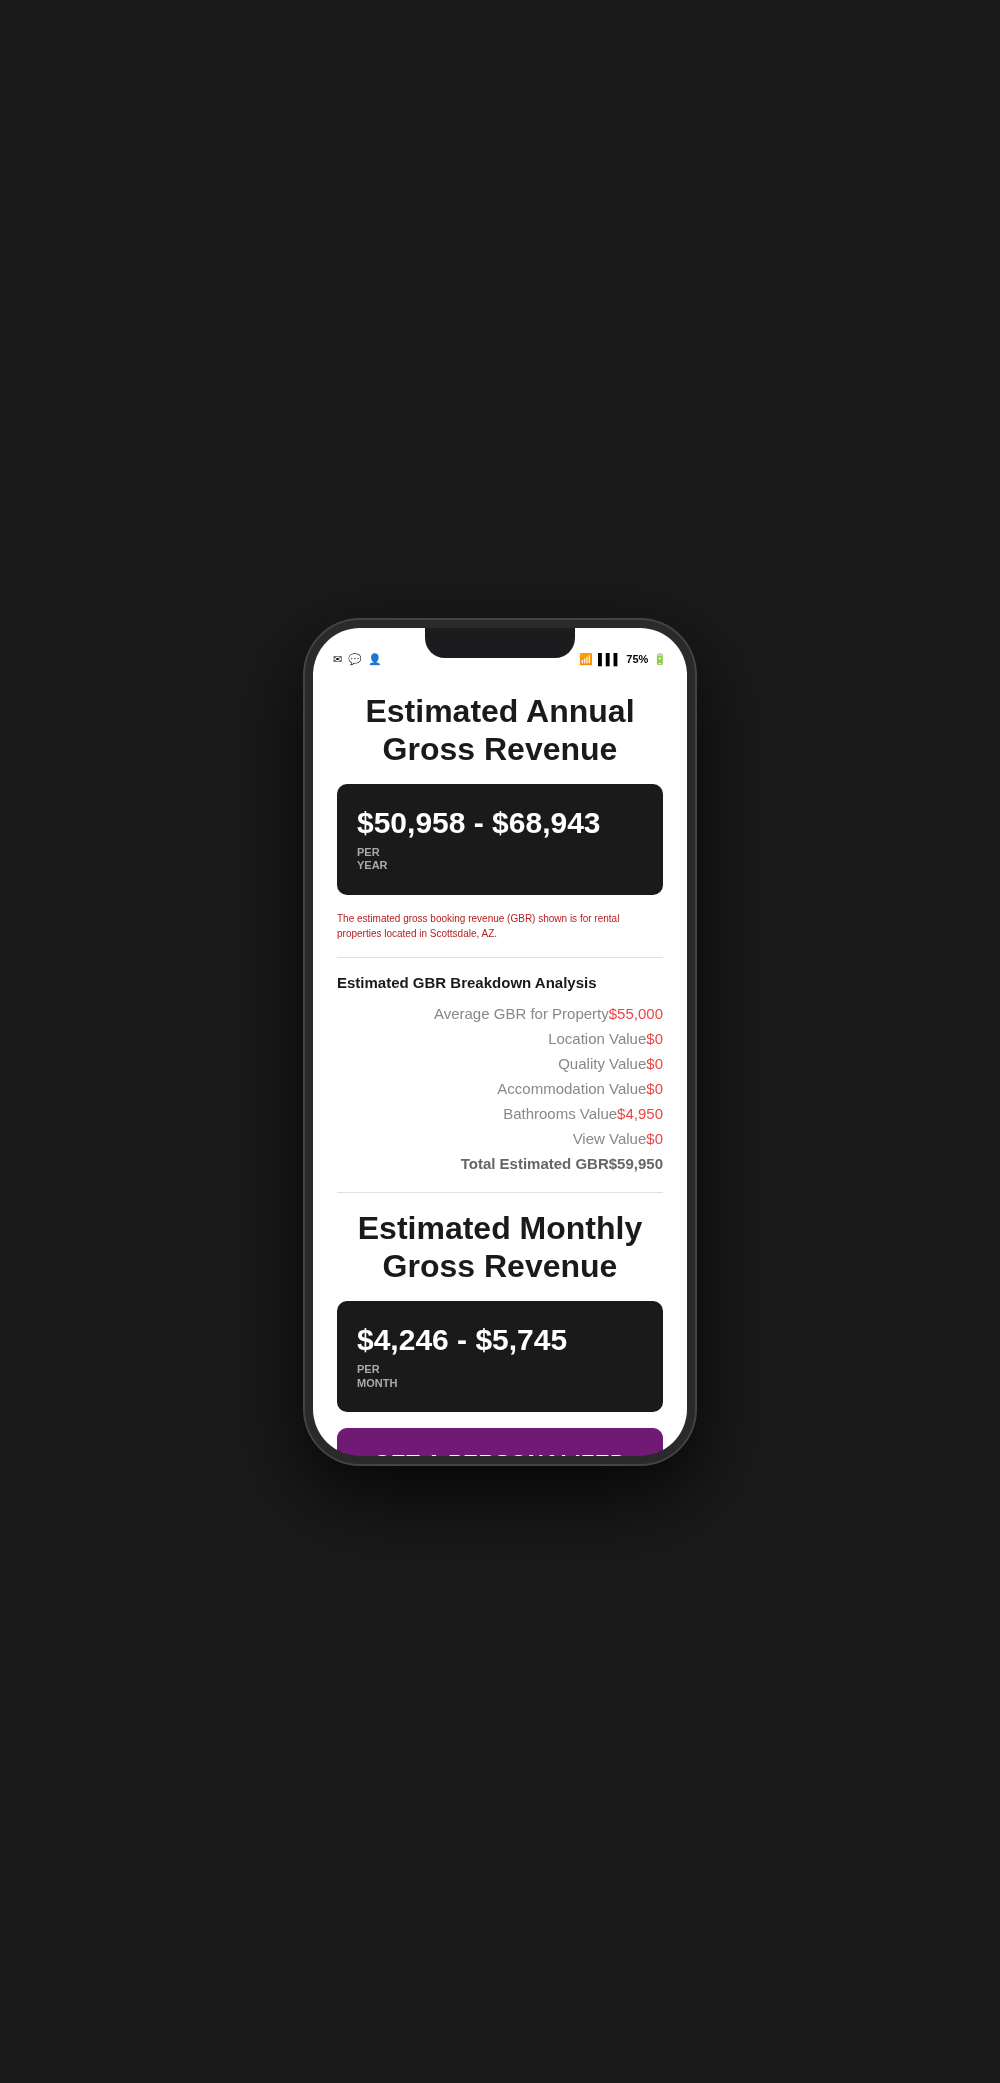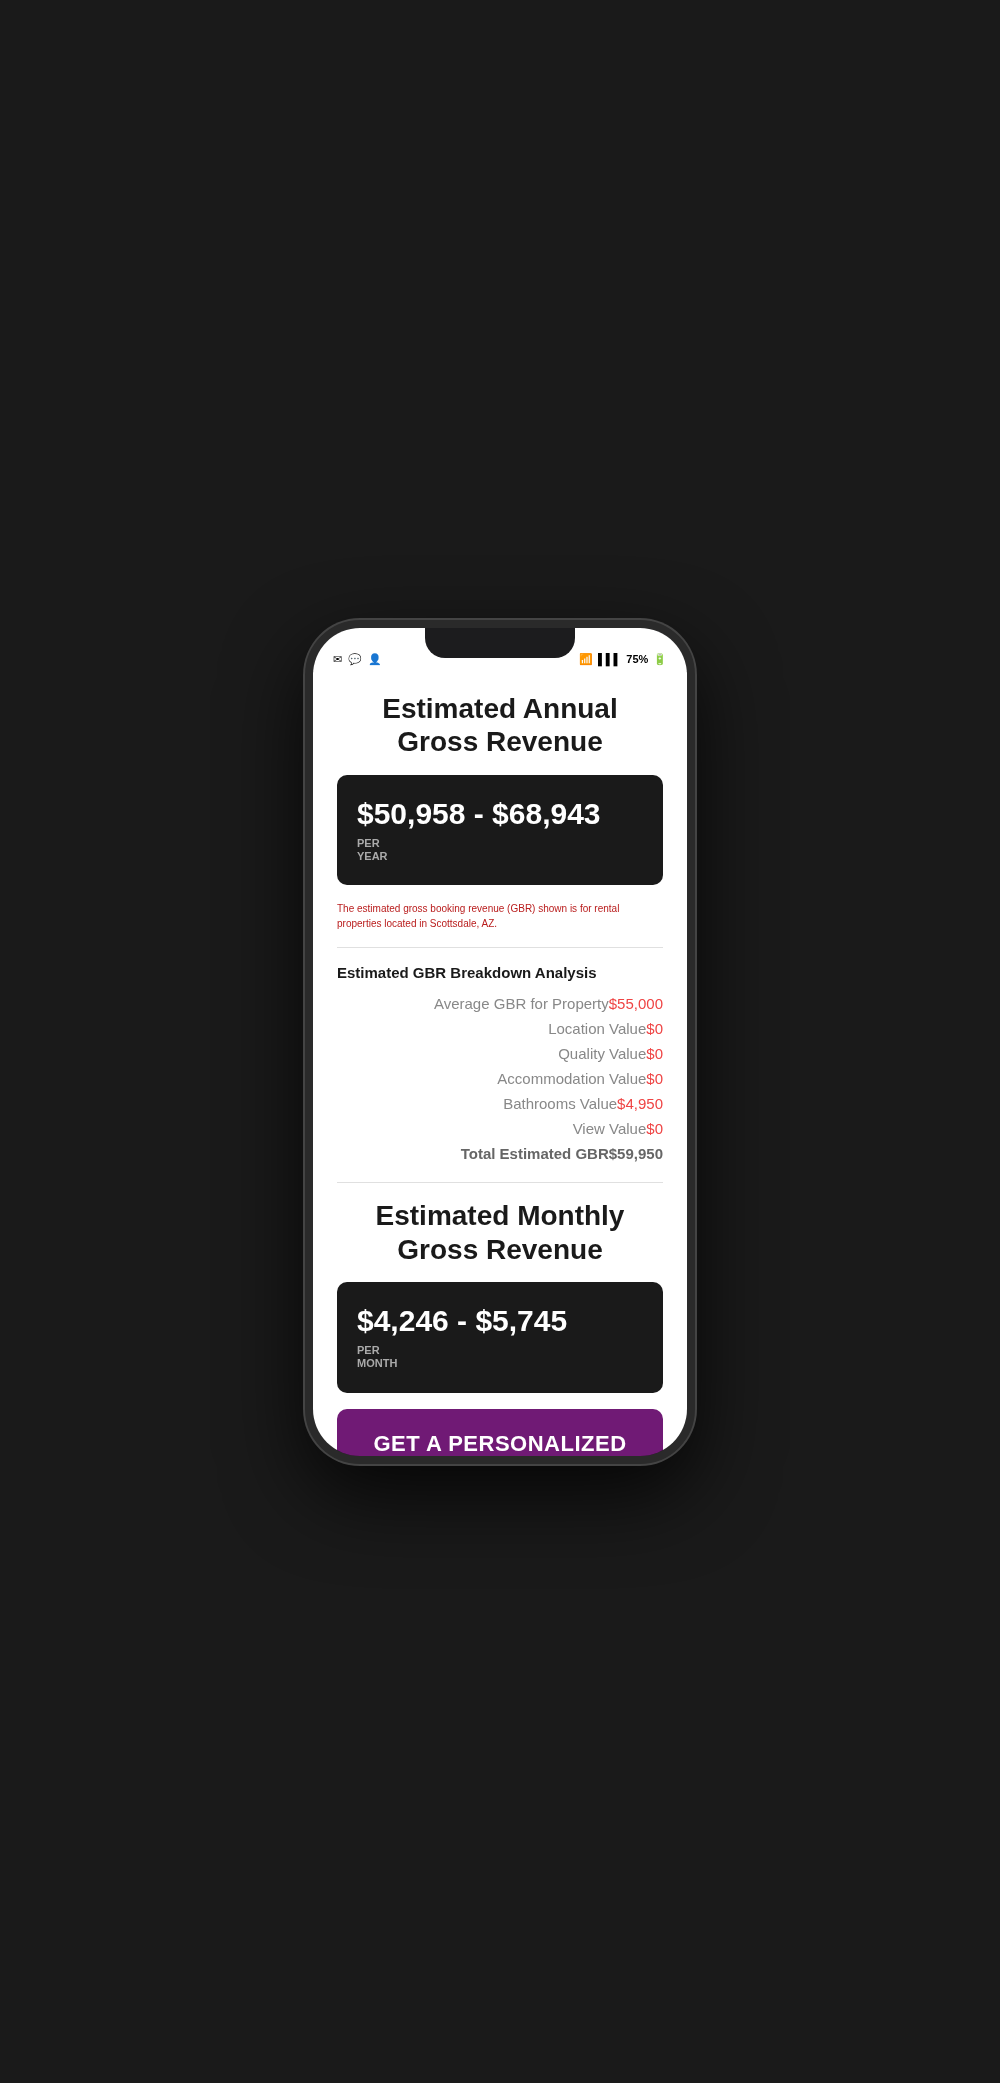--- a/index.html
+++ b/index.html
@@ -72,21 +72,21 @@
       background: #ffffff;
       overflow-y: auto;
       padding: 20px 24px 30px;
     }
 
     .screen::-webkit-scrollbar { display: none; }
 
     
     .page-title {
       text-align: center;
-      font-size: 28px;
+      font-size: 32px;
       font-weight: 800;
       line-height: 1.2;
       color: #1a1a1a;
       margin-bottom: 16px;
     }
 
     
     .revenue-box {
       background: #1a1a1a;
       border-radius: 10px;

